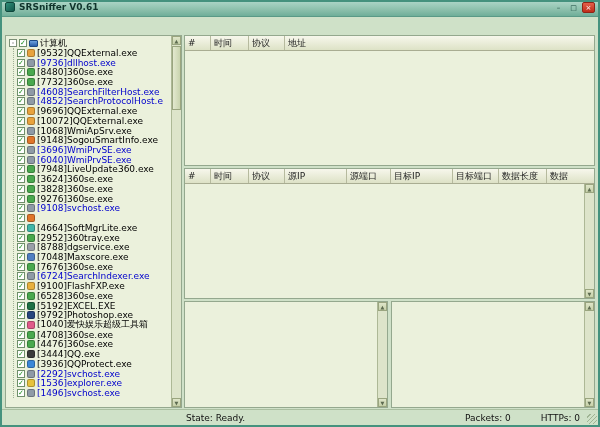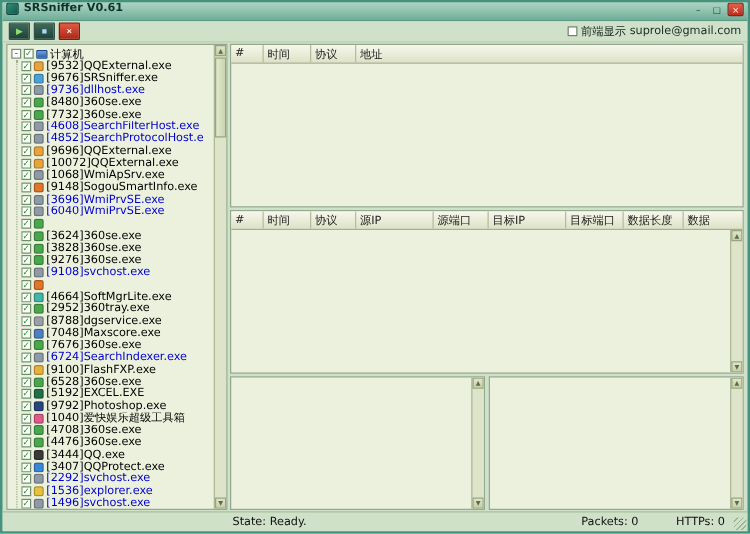--- a/index.html
+++ b/index.html
@@ -80,58 +80,37 @@
   <div class="titlebar">
     <span class="app-icon"></span>
     <span class="title">SRSniffer V0.61</span>
     <div class="win-controls">
       <span class="win-btn">–</span>
       <span class="win-btn">□</span>
       <span class="win-btn close">×</span>
     </div>
   </div>
 
-  <div class="toolbar">
-    <button class="tb-btn">
-      <span class="glyph g-play">▶</span>
-    </button>
-    <button class="tb-btn">
-      <span class="glyph g-stop">■</span>
-    </button>
-    <button class="tb-btn red">
-      <span class="glyph g-clear">×</span>
-    </button>
-    <div class="toolbar-right">
-      <span class="checkbox"></span>
-      <span>前端显示</span>
-      <span>suprole@gmail.com</span>
-    </div>
-  </div>
 
   <div class="main">
 
     <div class="tree-panel">
       <div class="tree-root">
         <span class="expander">-</span>
         <span class="tree-check">✓</span>
         <span class="computer-icon"></span>
         <span class="tree-label">计算机</span>
       </div>
       <div class="tree-items" id="tree-items">
   <div class="tree-item">
     <span class="tree-check">✓</span>
     <span class="proc-icon" style="background: rgb(232, 163, 61);"></span>
     <span class="tree-label">[9532]QQExternal.exe</span>
   </div>
 
-  <div class="tree-item">
-    <span class="tree-check">✓</span>
-    <span class="proc-icon" style="background: rgb(74, 163, 216);"></span>
-    <span class="tree-label">[9676]SRSniffer.exe</span>
-  </div>
 
   <div class="tree-item">
     <span class="tree-check">✓</span>
     <span class="proc-icon" style="background: rgb(142, 154, 166);"></span>
     <span class="tree-label bold-blue">[9736]dllhost.exe</span>
   </div>
 
   <div class="tree-item">
     <span class="tree-check">✓</span>
     <span class="proc-icon" style="background: rgb(73, 168, 77);"></span>
@@ -188,20 +167,21 @@
 
   <div class="tree-item">
     <span class="tree-check">✓</span>
     <span class="proc-icon" style="background: rgb(142, 154, 166);"></span>
     <span class="tree-label bold-blue">[6040]WmiPrvSE.exe</span>
   </div>
 
   <div class="tree-item">
     <span class="tree-check">✓</span>
     <span class="proc-icon" style="background: rgb(73, 168, 77);"></span>
+    <span class="tree-label">[7948]LiveUpdate360.exe</span>
   </div>
 
   <div class="tree-item">
     <span class="tree-check">✓</span>
     <span class="proc-icon" style="background: rgb(73, 168, 77);"></span>
     <span class="tree-label">[3624]360se.exe</span>
   </div>
 
   <div class="tree-item">
     <span class="tree-check">✓</span>
@@ -306,21 +286,21 @@
 
   <div class="tree-item">
     <span class="tree-check">✓</span>
     <span class="proc-icon" style="background: rgb(58, 58, 58);"></span>
     <span class="tree-label">[3444]QQ.exe</span>
   </div>
 
   <div class="tree-item">
     <span class="tree-check">✓</span>
     <span class="proc-icon" style="background: rgb(58, 134, 216);"></span>
-    <span class="tree-label">[3407]QQProtect.exe</span>
+    <span class="tree-label">[3936]QQProtect.exe</span>
   </div>
 
   <div class="tree-item">
     <span class="tree-check">✓</span>
     <span class="proc-icon" style="background: rgb(142, 154, 166);"></span>
     <span class="tree-label bold-blue">[2292]svchost.exe</span>
   </div>
 
   <div class="tree-item">
     <span class="tree-check">✓</span>

